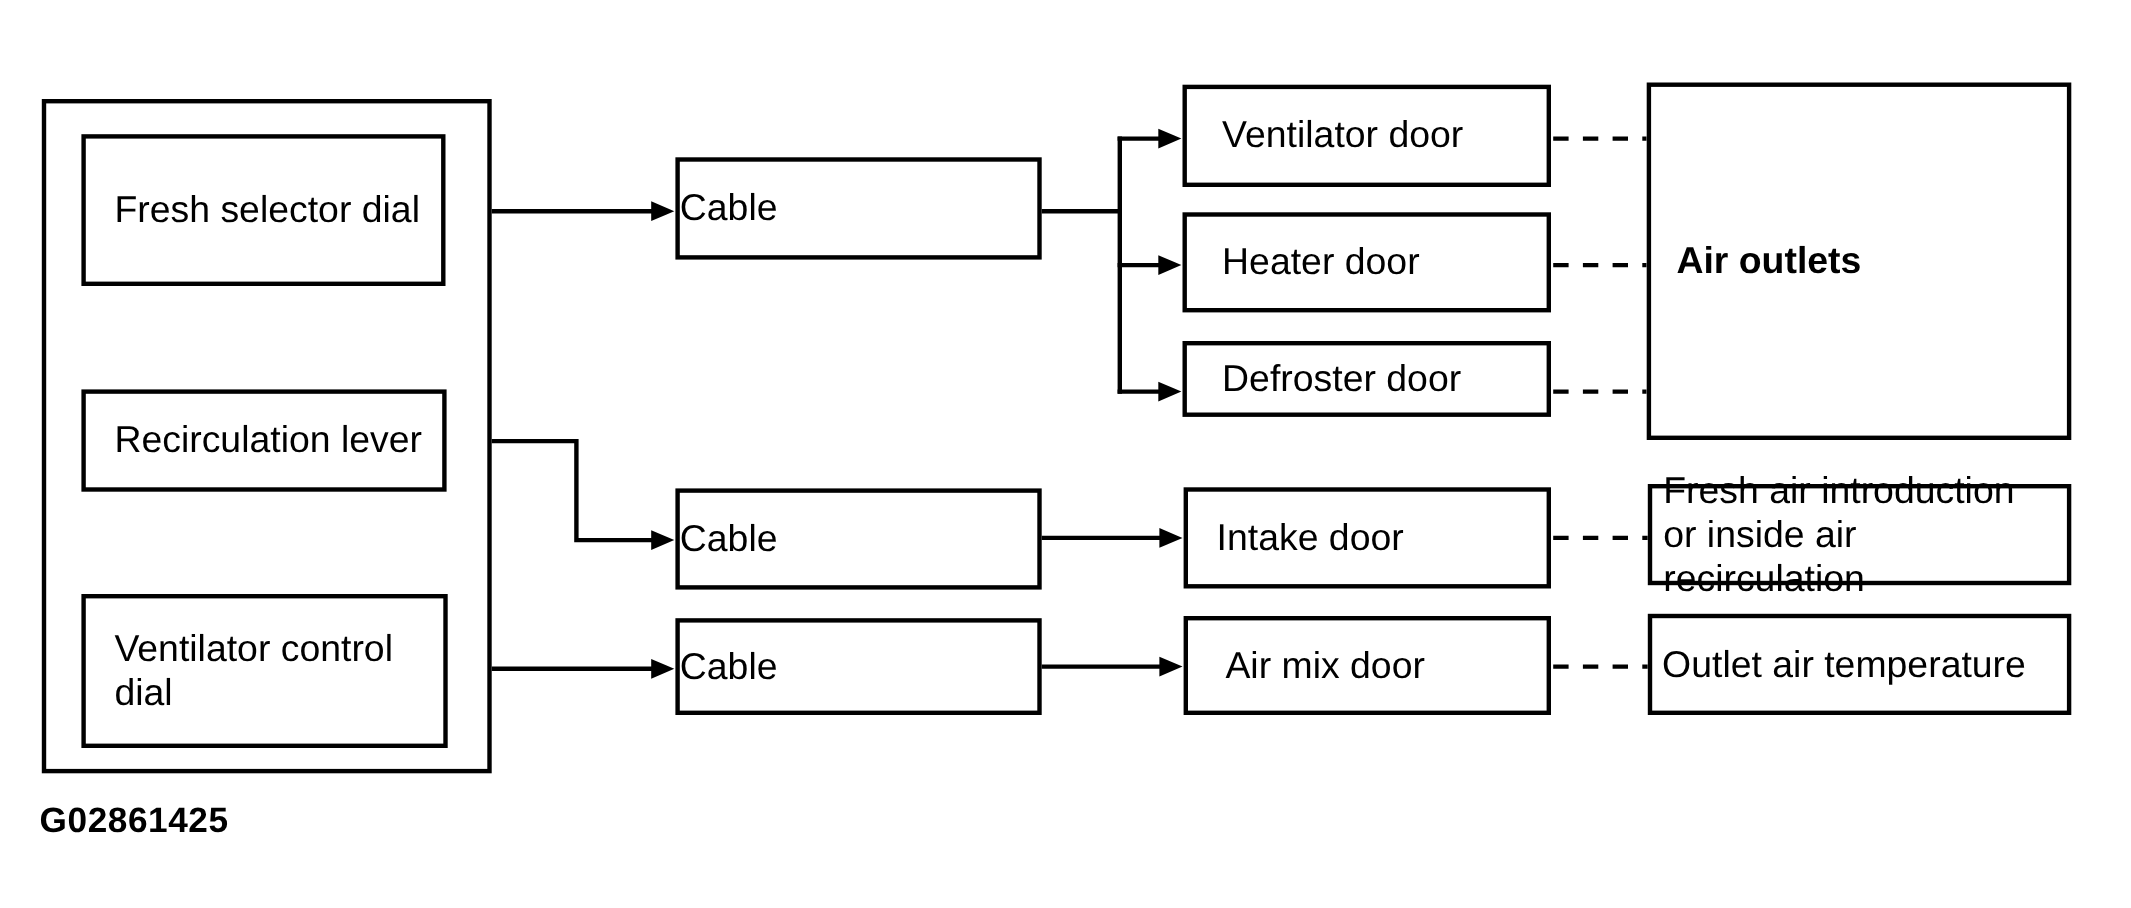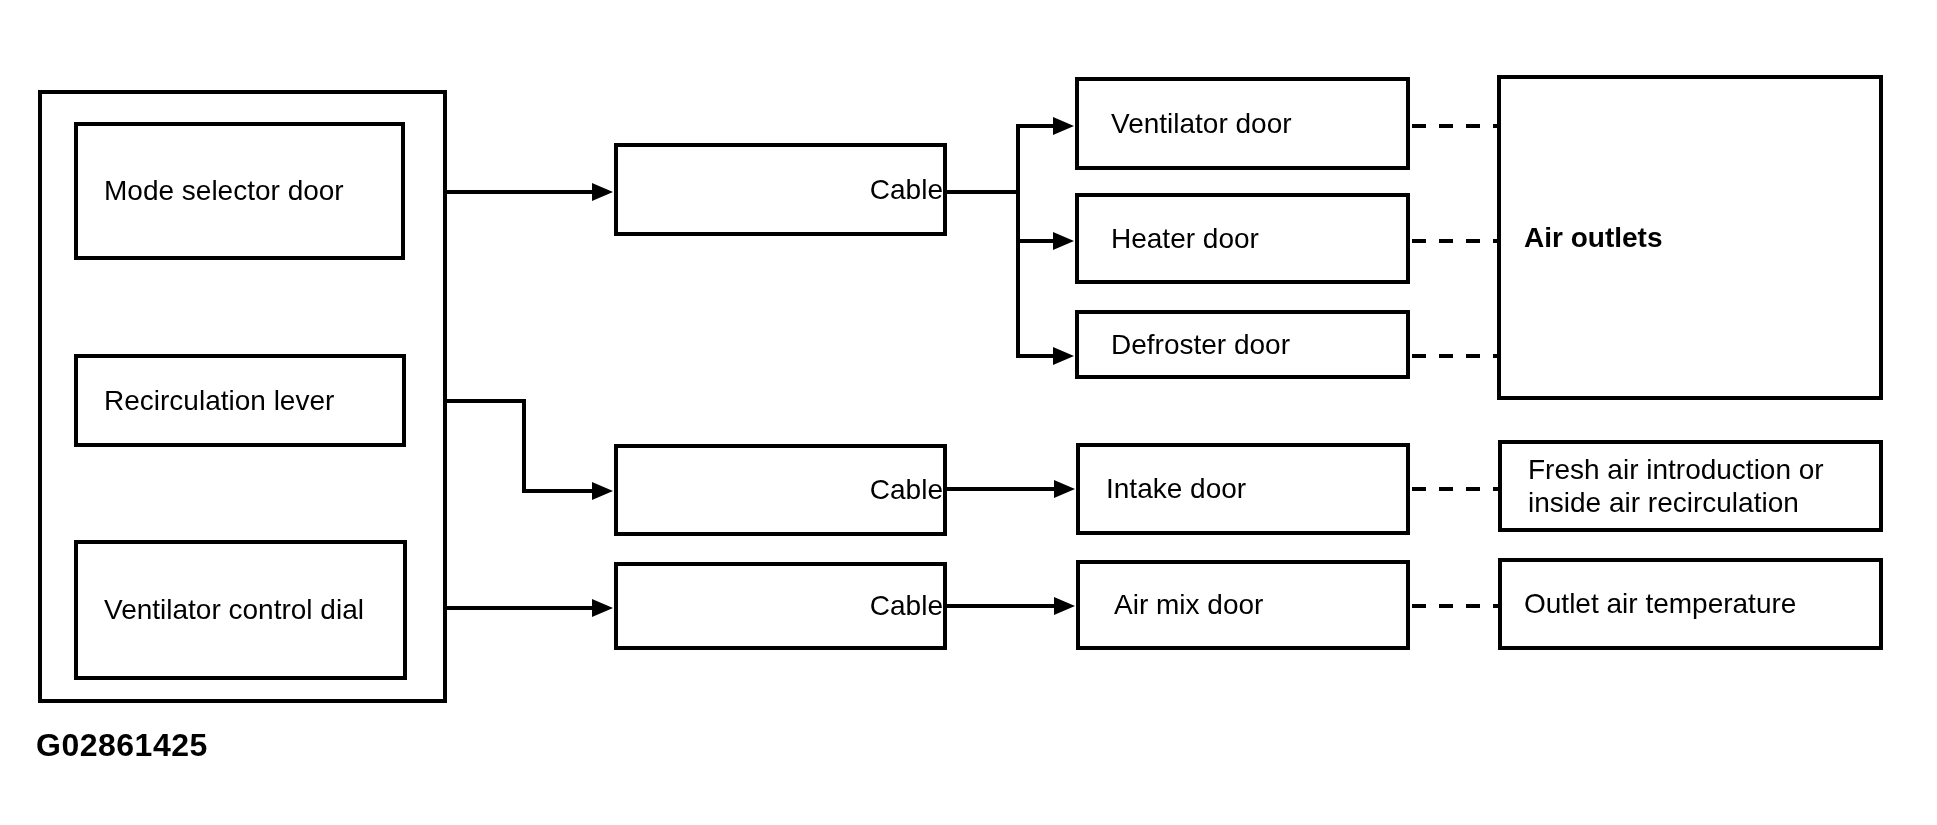--- a/index.html
+++ b/index.html
@@ -3,24 +3,24 @@
 <meta charset="utf-8">
 <style>
   html,body{margin:0;padding:0;background:#ffffff;}
   .canvas{
     position:relative;width:1937px;height:825px;background:#ffffff;
     font-family:"Liberation Sans",sans-serif;color:#000000;overflow:hidden;
   }
   .box{
     position:absolute;box-sizing:border-box;border:4px solid #000000;
     background:#ffffff;display:flex;align-items:center;
-    font-size:28px;line-height:1.18;
+    font-size:34px;line-height:1.18;
   }
   .pad{padding-left:26px;padding-right:10px;}
-  .center{justify-content:flex-end;}
+  .center{justify-content:flex-start;}
   .wires{position:absolute;left:0;top:0;pointer-events:none;}
   .figid{
     position:absolute;left:36px;top:727px;font-size:32px;font-weight:700;
     letter-spacing:0.5px;
   }
 </style>
 </head>
 <body>
 
 <div class="canvas">
@@ -59,21 +59,21 @@
       <polygon points="613,491 592,482 592,500"></polygon>
       <polygon points="1075,489 1054,480 1054,498"></polygon>
       <polygon points="613,608 592,599 592,617"></polygon>
       <polygon points="1075,606 1054,597 1054,615"></polygon>
     </g>
   </svg>
 
   <div class="box" style="left:38px;top:90px;width:409px;height:613px;"></div>
 
   <div class="box pad" style="left:74px;top:122px;width:331px;height:138px;">
-    <span>Mode selector door</span>
+    <span>Fresh selector dial</span>
   </div>
   <div class="box pad" style="left:74px;top:354px;width:332px;height:93px;">
     <span>Recirculation lever</span>
   </div>
   <div class="box pad" style="left:74px;top:540px;width:333px;height:140px;">
     <span>Ventilator control dial</span>
   </div>
 
   <div class="box center" style="left:614px;top:143px;width:333px;height:93px;">
     <span>Cable</span>
@@ -97,22 +97,22 @@
   <div class="box pad" style="left:1076px;top:443px;width:334px;height:92px;">
     <span>Intake door</span>
   </div>
   <div class="box pad" style="left:1076px;top:560px;width:334px;height:90px;padding-left:34px;">
     <span>Air mix door</span>
   </div>
 
   <div class="box pad" style="left:1497px;top:75px;width:386px;height:325px;padding-left:23px;font-weight:bold;">
     <span>Air outlets</span>
   </div>
-  <div class="box pad" style="left:1498px;top:440px;width:385px;height:92px;padding-left:26px;">
+  <div class="box pad" style="left:1498px;top:440px;width:385px;height:92px;padding-left:10px;">
     <span>Fresh air introduction or inside air recirculation</span>
   </div>
-  <div class="box pad" style="left:1498px;top:558px;width:385px;height:92px;padding-left:22px;">
+  <div class="box pad" style="left:1498px;top:558px;width:385px;height:92px;padding-left:9px;">
     <span>Outlet air temperature</span>
   </div>
 
   <div class="figid">G02861425</div>
 
 </div>
 
 </body></html>

